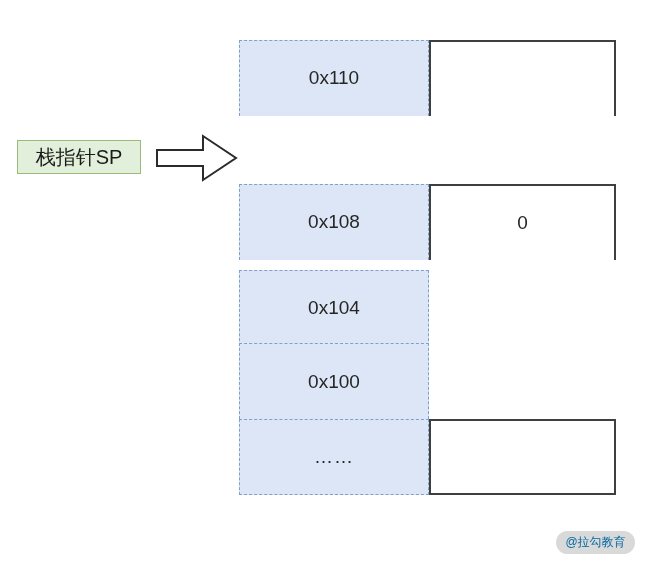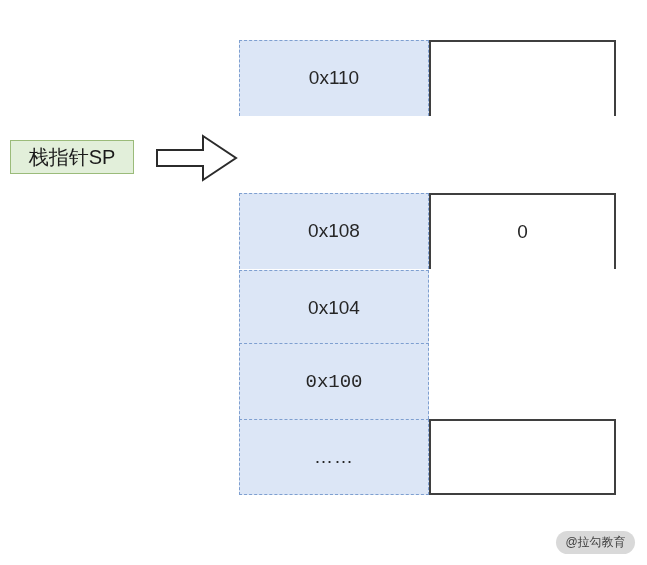--- a/index.html
+++ b/index.html
@@ -19,21 +19,21 @@
     position: absolute;
     left: 0;
     top: 0;
     width: 647px;
     height: 565px;
   }
 
   
   .sp-label {
     position: absolute;
-    left: 10px;
+    left: 17px;
     top: 140px;
     width: 124px;
     height: 34px;
     background: #e2efda;
     border: 1.5px solid #9bbb7a;
     box-sizing: border-box;
     display: flex;
     align-items: center;
     justify-content: center;
     font-size: 20px;
@@ -113,21 +113,21 @@
     left: 556px;
     top: 531px;
     width: 79px;
     height: 23px;
     background: #d9d9d9;
     border-radius: 12px;
     display: flex;
     align-items: center;
     justify-content: center;
     font-size: 12px;
-    color: #404040;
+    color: #0369a1;
     white-space: nowrap;
   }
 </style>
 </head>
 <body>
 
 <div id="canvas">
 
   <div class="sp-label">栈指针SP</div>
 
@@ -138,30 +138,30 @@
   </div>
 
   <div class="mem-table">
 
     <div class="mem-row" style="top:0px;">
       <div class="cell-addr">0x110</div>
       <div class="cell-val"></div>
     </div>
 
 
-    <div class="mem-row" style="top:153px;">
+    <div class="mem-row" style="top:144px;">
       <div class="cell-addr">0x108</div>
       <div class="cell-val">0</div>
     </div>
 
     <div class="mem-row" style="top:230px;">
       <div class="cell-addr">0x104</div>
     </div>
 
-    <div class="mem-row" style="top:303.333px;font-family:Liberation Mono, monospace;">
+    <div class="mem-row" style="top:303.333px;">
       <div class="cell-addr">0x100</div>
     </div>
 
     <div class="mem-row last" style="top:379.167px;">
       <div class="cell-addr dots">……</div>
       <div class="cell-val"></div>
     </div>
 
   </div>
 

